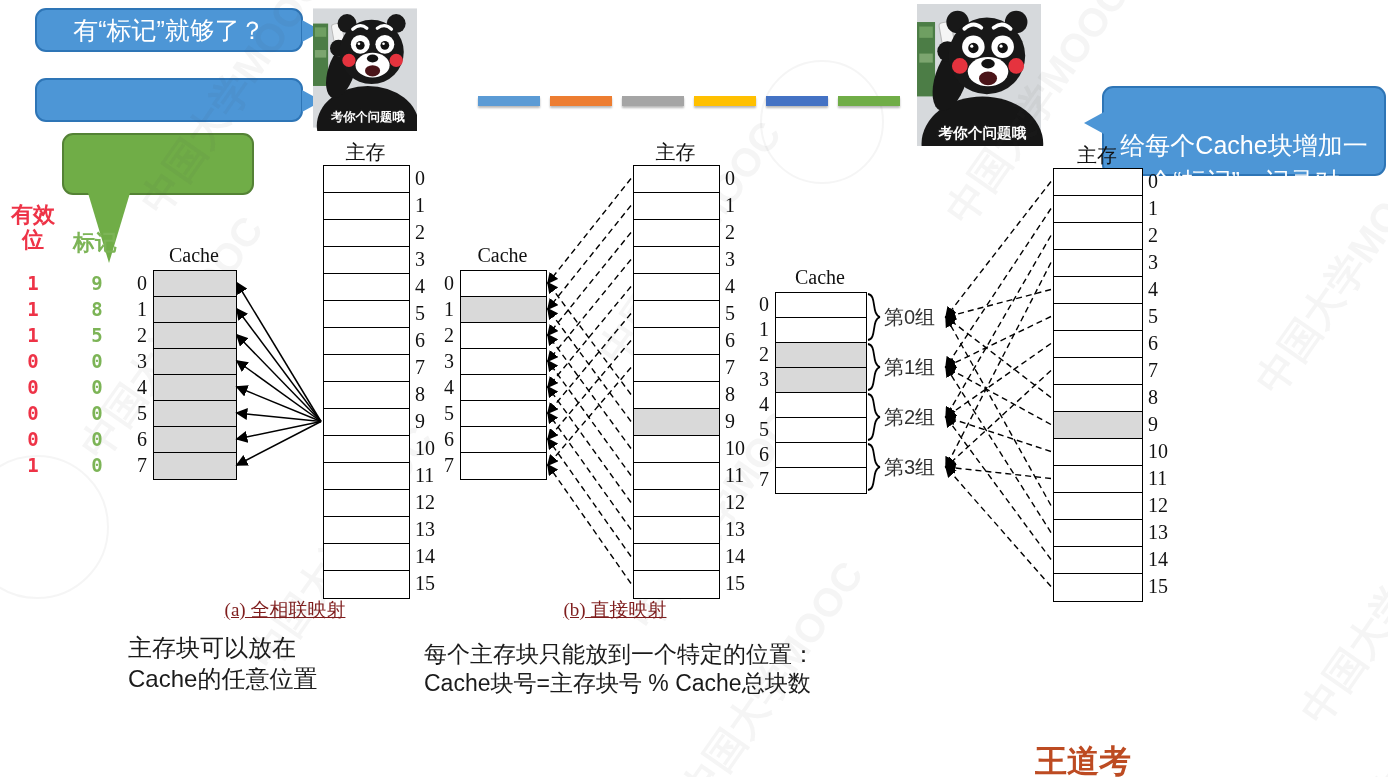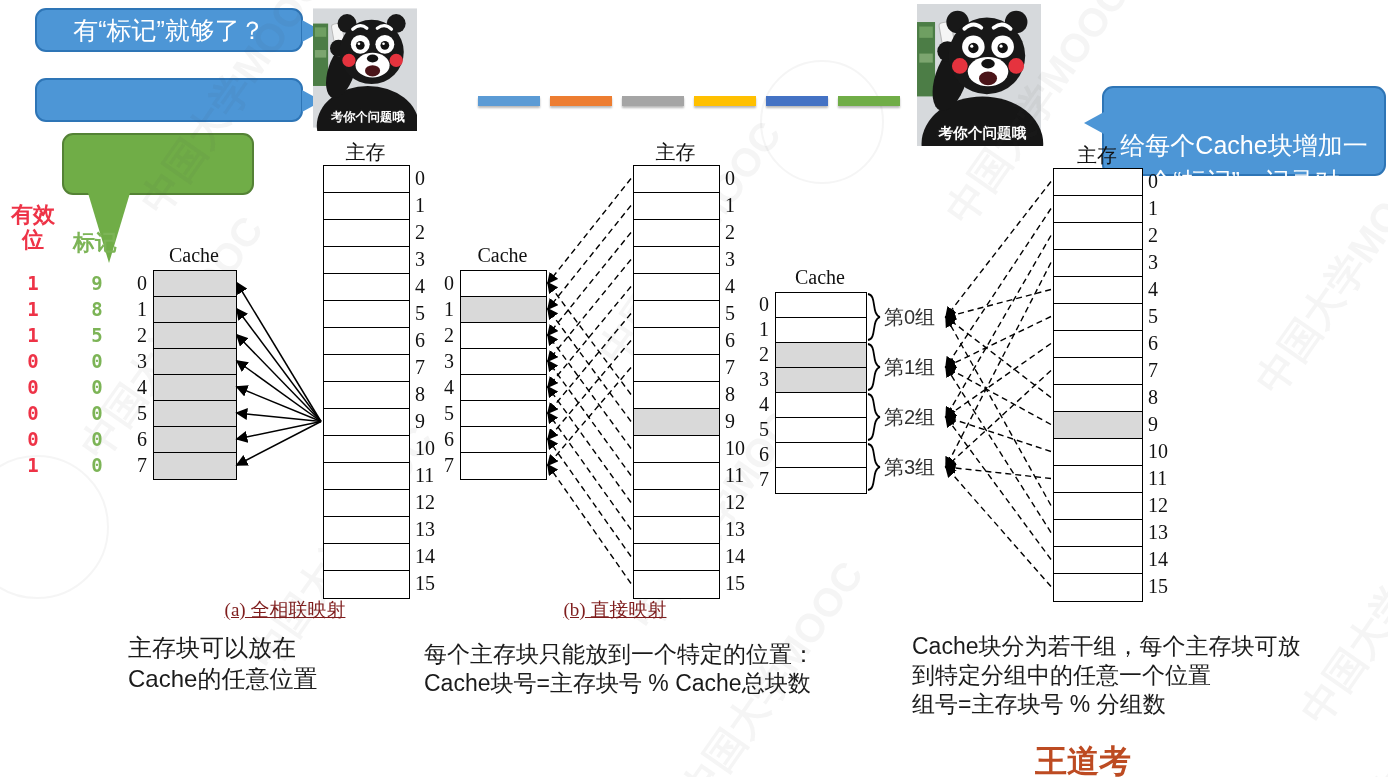--- a/index.html
+++ b/index.html
@@ -135,23 +135,20 @@
   <div class="colhead serif" style="left:775px;top:266px;width:90px;">Cache</div>
   <div class="colhead" style="left:1053px;top:142px;width:88px;">主存</div>
 
   <div class="caption serif" style="left:190px;top:597px;width:190px;">(a) 全相联映射</div>
   <div class="caption serif" style="left:525px;top:597px;width:180px;">(b) 直接映射</div>
 
   <div class="note pre" style="left:128px;top:632px;font-size:24px;line-height:31px;">主存块可以放在
 Cache的任意位置</div>
   <div class="note pre" style="left:424px;top:640px;">每个主存块只能放到一个特定的位置：
 Cache块号=主存块号 % Cache总块数</div>
-  <div class="note pre" style="left:912px;top:632px;">Cache块分为若干组，每个主存块可放
-到特定分组中的任意一个位置
-组号=主存块号 % 分组数</div>
 
   <div id="footer" class="abs">王道考研/CSKAOYAN.COM</div>
 
   <div class="wmc" style="left:-35px;top:455px;width:140px;height:140px;"></div>
   <div class="wmc" style="left:760px;top:60px;width:120px;height:120px;"></div>
 <div class="bar" style="left: 478px; background: rgb(91, 155, 213);"></div>
     <div class="bar" style="left: 550px; background: rgb(237, 125, 49);"></div>
     <div class="bar" style="left: 622px; background: rgb(165, 165, 165);"></div>
     <div class="bar" style="left: 694px; background: rgb(255, 192, 0);"></div>
     <div class="bar" style="left: 766px; background: rgb(68, 114, 196);"></div>

